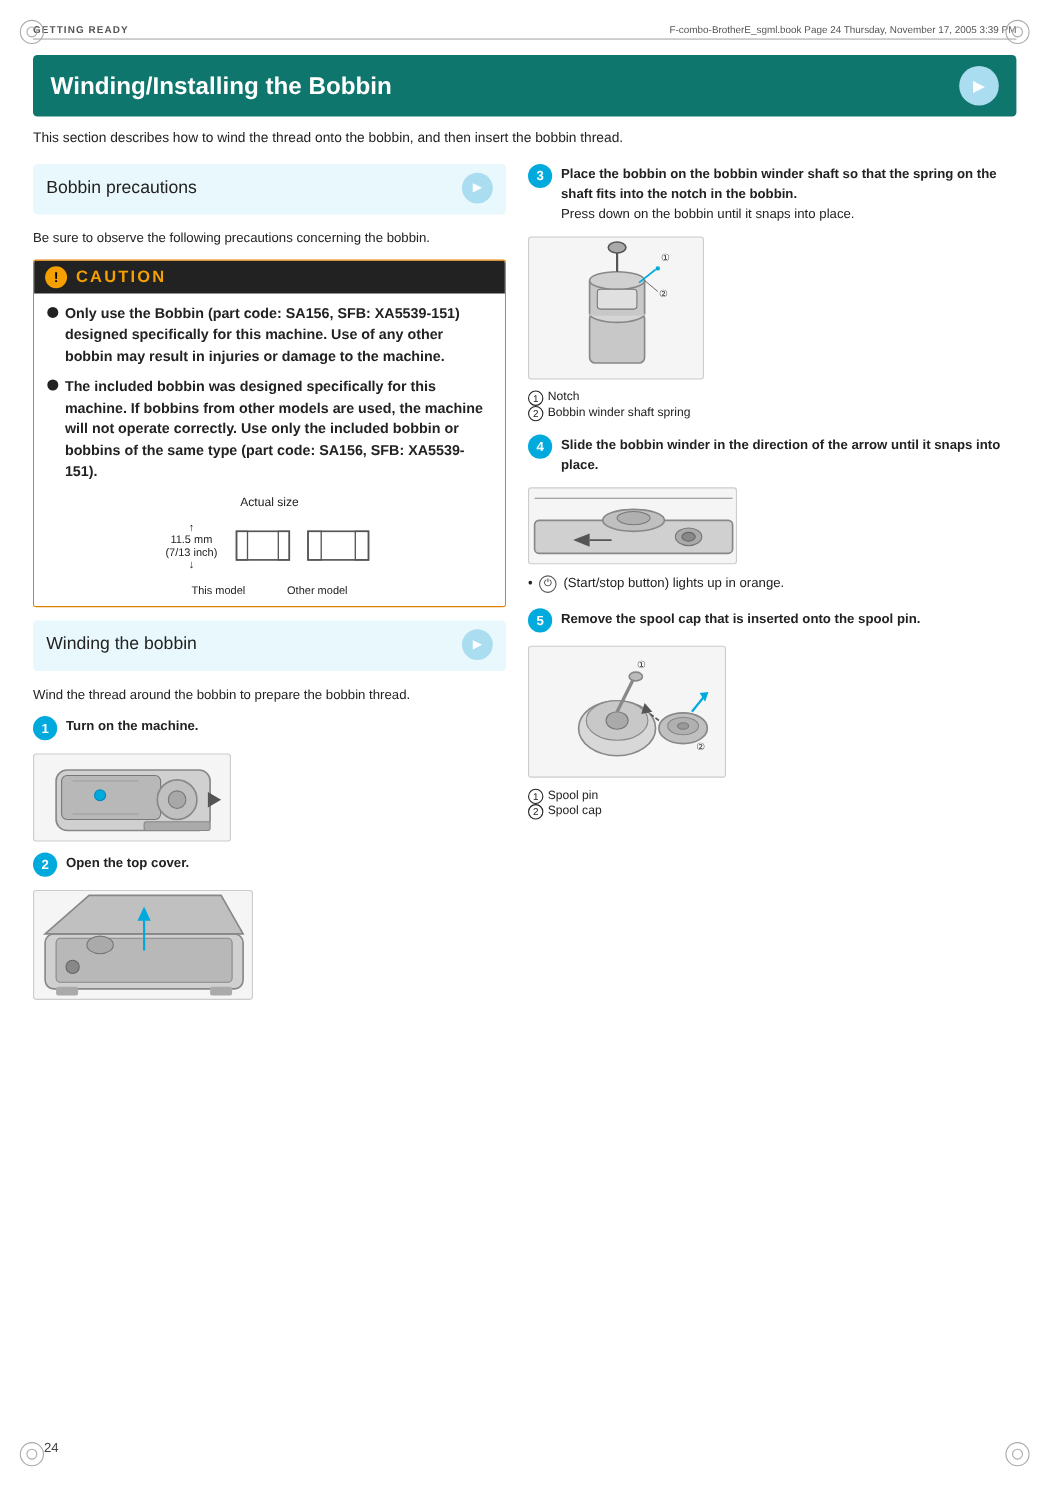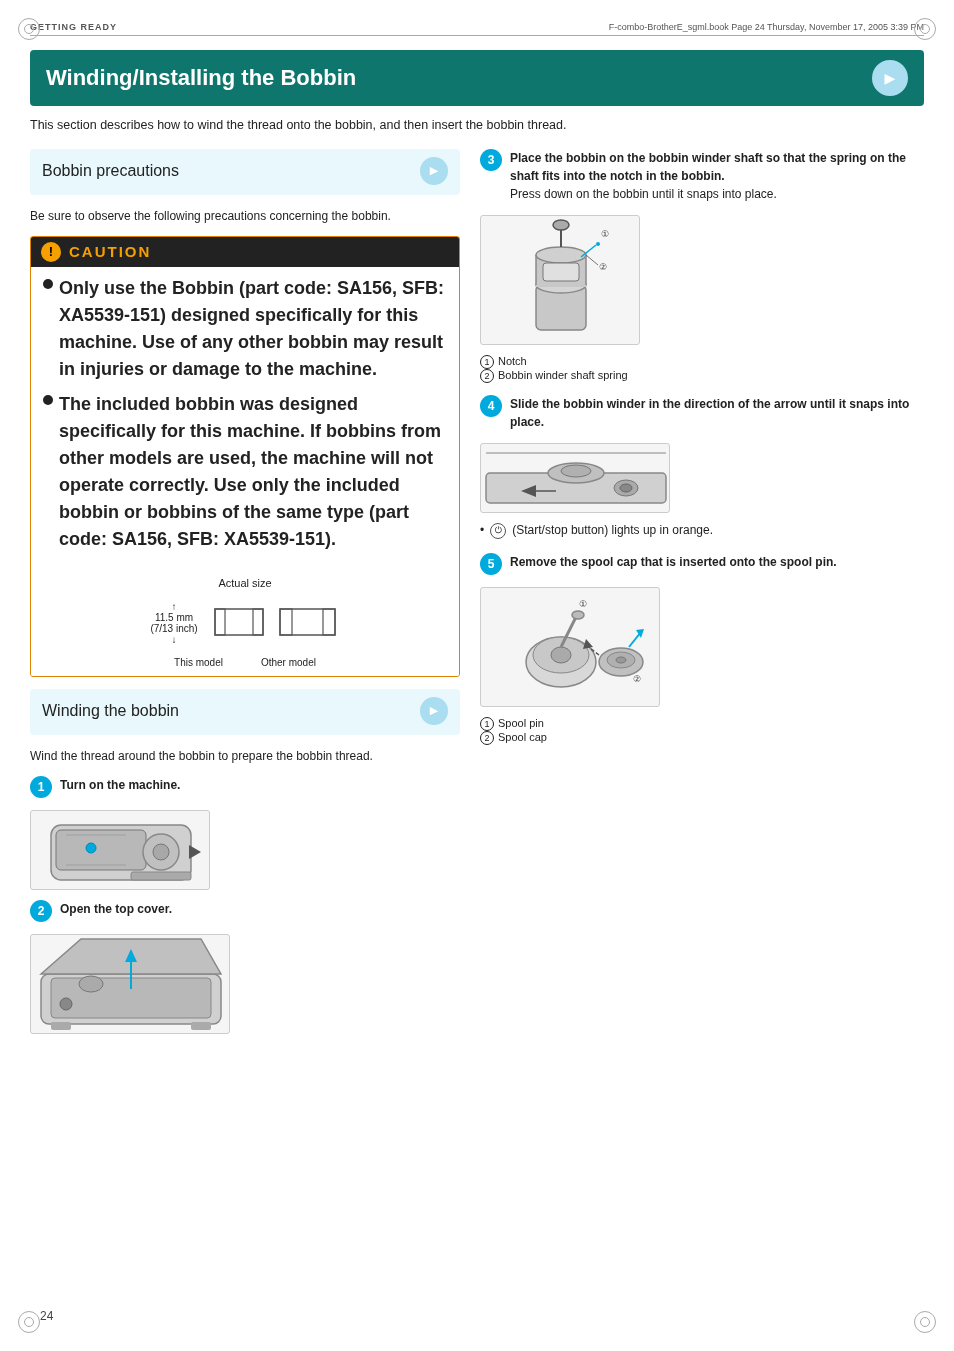--- a/index.html
+++ b/index.html
@@ -152,21 +152,21 @@
     }
     .caution-body {
       padding: 8px 12px;
       background: #fff;
     }
     .caution-item {
       display: flex;
       align-items: flex-start;
       gap: 6px;
       margin-bottom: 8px;
-      font-size: 18px;
+      font-size: 13px;
       font-weight: bold;
       line-height: 1.5;
     }
     .bullet-circle {
       width: 10px; height: 10px;
       background: #222;
       border-radius: 50%;
       flex-shrink: 0;
       margin-top: 4px;
     }
@@ -325,21 +325,21 @@
       <div class="caution-body">
         <div class="caution-item">
           <div class="bullet-circle"></div>
           <span>Only use the Bobbin (part code: SA156, SFB: XA5539-151) designed specifically for this machine. Use of any other bobbin may result in injuries or damage to the machine.</span>
         </div>
         <div class="caution-item">
           <div class="bullet-circle"></div>
           <span>The included bobbin was designed specifically for this machine. If bobbins from other models are used, the machine will not operate correctly. Use only the included bobbin or bobbins of the same type (part code: SA156, SFB: XA5539-151).</span>
         </div>
 
-        <div style="margin-top:24px;">
+        <div style="margin-top:12px;">
           <div class="actual-label">Actual size</div>
           <div class="size-diagram">
             <div class="arrow-vert">
               <span style="font-size:10px;">↑</span>
               <span style="font-size:10px;white-space:nowrap;">11.5 mm</span>
               <span style="font-size:10px;">(7/13 inch)</span>
               <span style="font-size:10px;">↓</span>
             </div>
             <div>
               <svg width="130" height="50">

